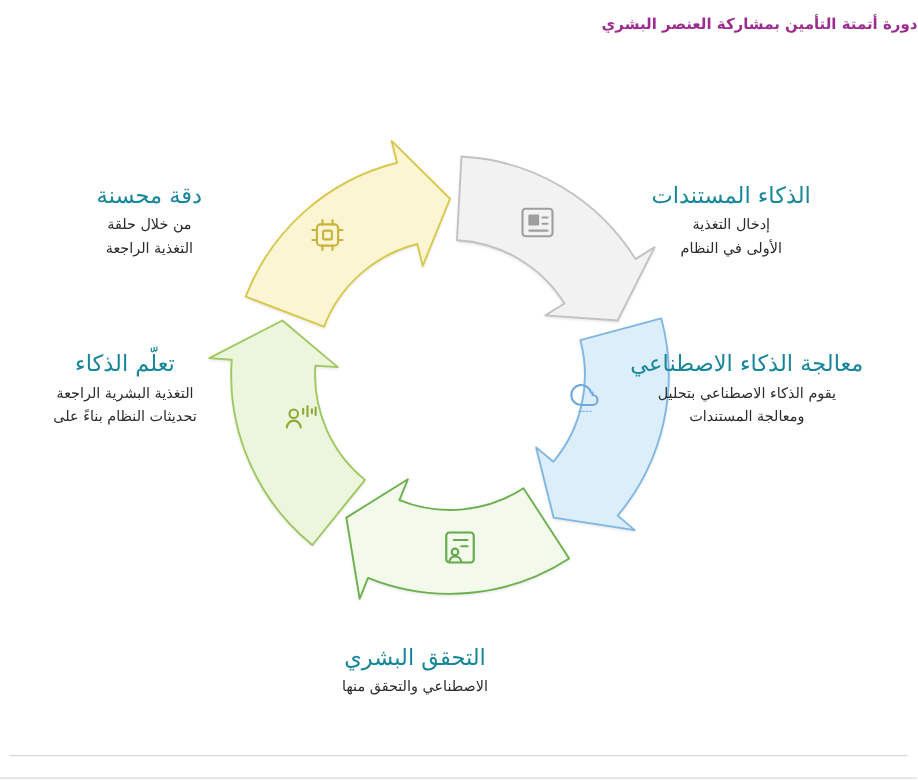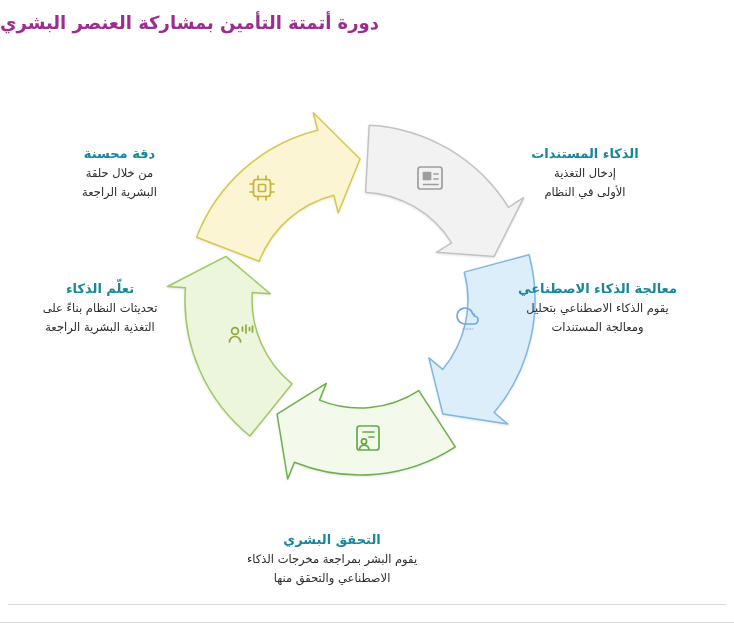--- a/index.html
+++ b/index.html
@@ -1,23 +1,23 @@
 <!DOCTYPE html>
 <html style="--title: #9B2D8F; --heading: #17869B; --text: #2B2B2B; --divider: #D9D9D9;"><head>
 <meta charset="utf-8">
 <style>
   html,body{margin:0;padding:0;background:#fff;}
   #page{position:relative;width:734px;height:624px;background:#ffffff;overflow:hidden;
         font-family:"DejaVu Sans","Liberation Sans",sans-serif;}
-  .title{position:absolute;left:0;right:0;top:12px;text-align:left;direction:rtl;
-         font-size:18px;font-weight:bold;color:var(--title,#9B2D8F);}
+  .title{position:absolute;left:0;right:0;top:12px;text-align:right;direction:rtl;
+         font-size:12px;font-weight:bold;color:var(--title,#9B2D8F);}
   svg.cycle{position:absolute;left:0;top:0;}
   svg.cycle path.seg{filter:drop-shadow(0 1px 1px rgba(0,0,0,0.10));}
   .step-label{position:absolute;direction:rtl;text-align:center;}
-  .step-label h3{margin:0 0 3px 0;font-size:13px;font-weight:bold;color:var(--heading,#17869B);}
+  .step-label h3{margin:0 0 3px 0;font-size:18px;font-weight:normal;color:var(--heading,#17869B);}
   .step-label p{margin:0;font-size:11.5px;line-height:1.65;color:var(--text,#2B2B2B);text-align:center;}
   .divider{position:absolute;height:1px;background:var(--divider,#D9D9D9);}
 </style>
 </head>
 <body>
 
 <div id="page">
 
   <div class="title">دورة أتمتة التأمين بمشاركة العنصر البشري</div>
 
@@ -77,34 +77,33 @@
     <p>إدخال التغذية</p>
     <p>الأولى في النظام</p>
   </div>
 
   <div class="step-label" style="left:500px;top:281px;width:195px;">
     <h3>معالجة الذكاء الاصطناعي</h3>
     <p>يقوم الذكاء الاصطناعي بتحليل</p>
     <p>ومعالجة المستندات</p>
   </div>
 
-  <div class="step-label" style="left:212px;top:532px;width:240px;">
+  <div class="step-label" style="left:212px;top:516px;width:240px;">
     <h3>التحقق البشري</h3>
-    <p>يقوم البشر بمراجعة مخرجات الذكاء</p>
     <p>الاصطناعي والتحقق منها</p>
   </div>
 
   <div class="step-label" style="left:15px;top:281px;width:170px;">
     <h3>تعلّم الذكاء</h3>
+    <p>التغذية البشرية الراجعة</p>
     <p>تحديثات النظام بناءً على</p>
-    <p>التغذية البشرية الراجعة</p>
   </div>
 
   <div class="step-label" style="left:42px;top:146px;width:155px;">
     <h3>دقة محسنة</h3>
     <p>من خلال حلقة</p>
-    <p>البشرية الراجعة</p>
+    <p>التغذية الراجعة</p>
   </div>
 
   <div class="divider" style="left:8px;right:8px;top:604px;"></div>
   <div class="divider" style="left:0;right:0;top:622px;"></div>
 
 </div>
 
 </body></html>

